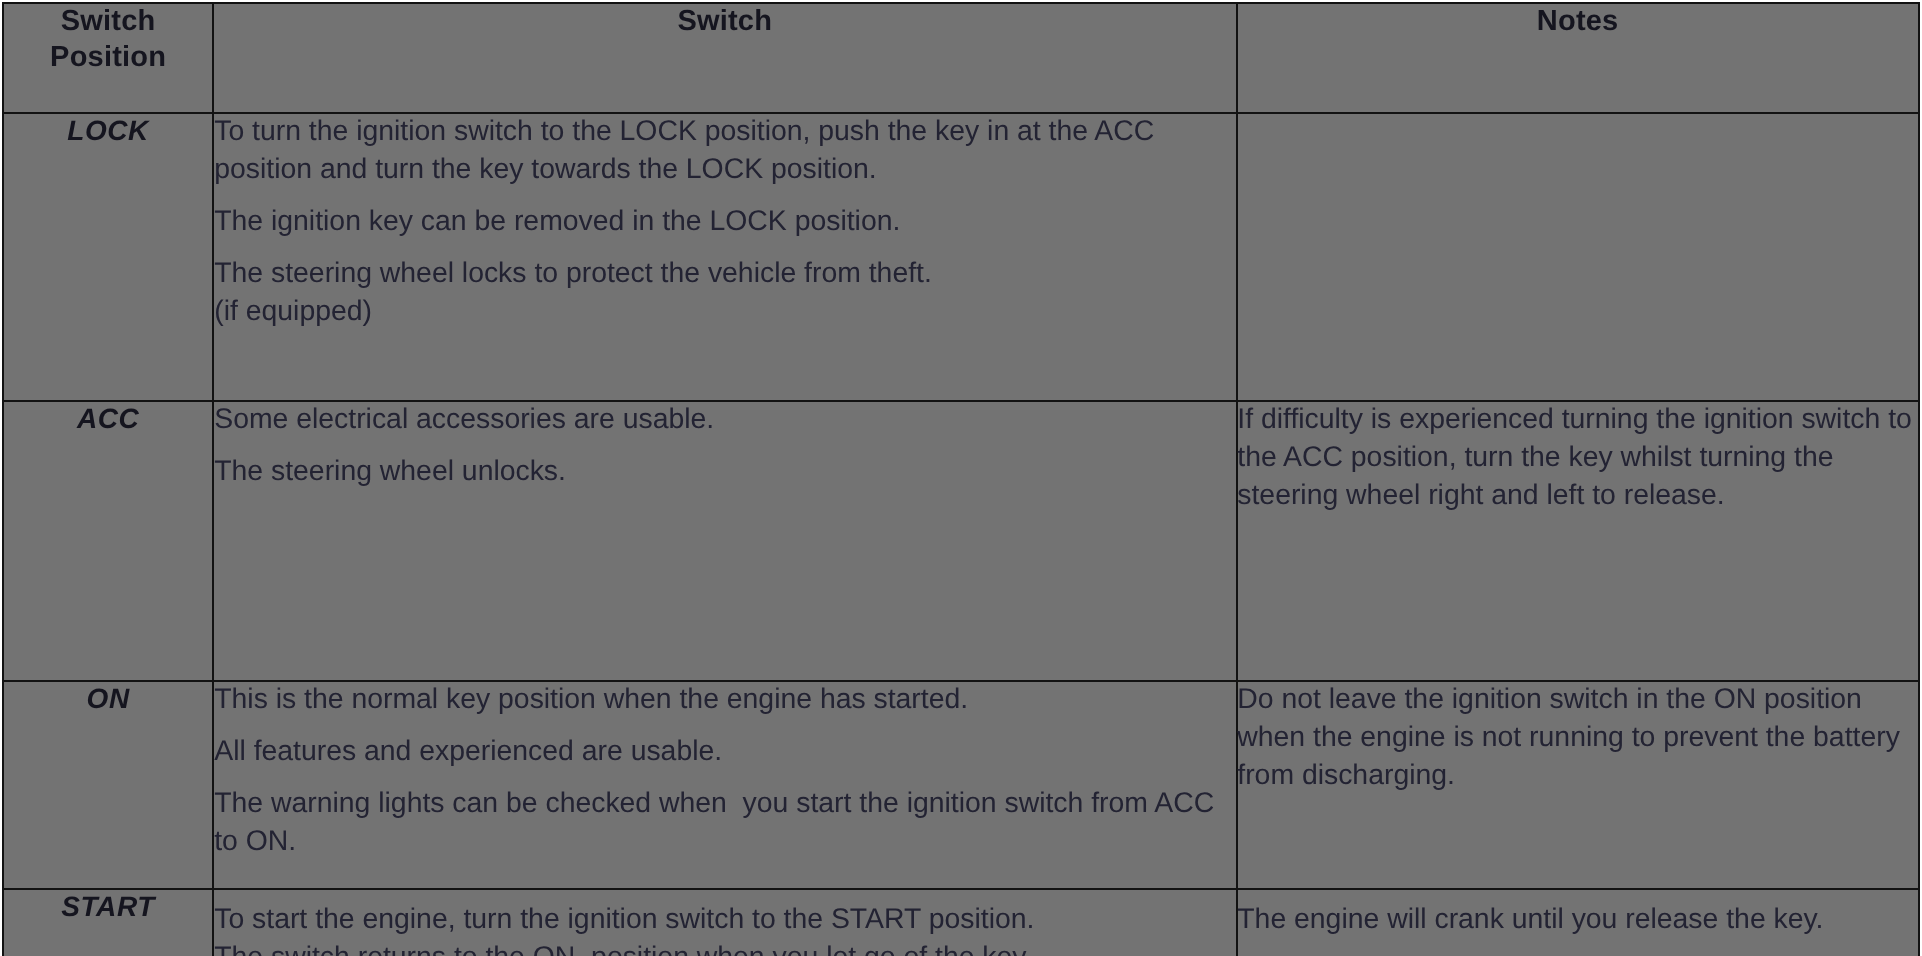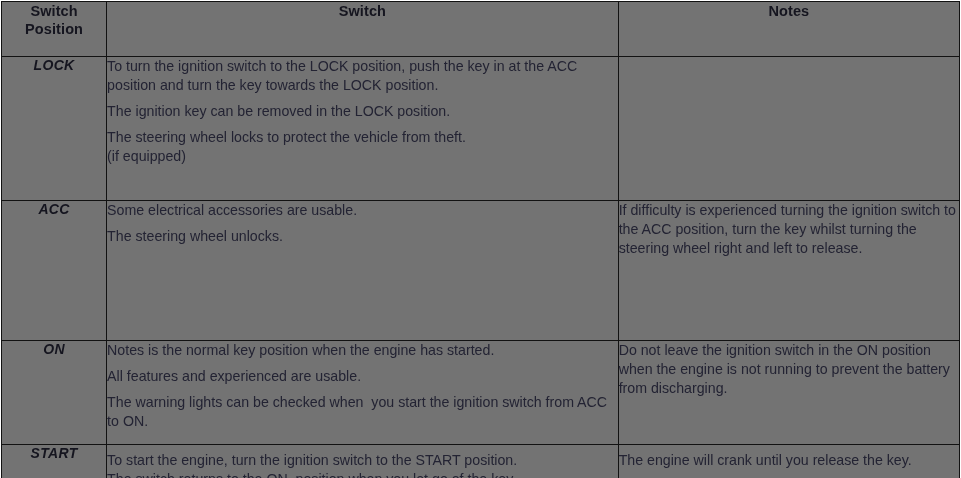--- a/index.html
+++ b/index.html
@@ -138,21 +138,21 @@
           <p class="para">The steering wheel unlocks.</p>
         </td>
         <td class="text-cell notes-cell">
           <p class="para">If difficulty is experienced turning the ignition switch to the ACC position, turn the key whilst turning the steering wheel right and left to release.</p>
         </td>
       </tr>
 
       <tr class="row-on">
         <td class="pos-cell">ON</td>
         <td class="text-cell">
-          <p class="para">Notes is the normal key position when the engine has started.</p>
+          <p class="para">This is the normal key position when the engine has started.</p>
           <p class="para">All features and experienced are usable.</p>
           <p class="para">The warning lights can be checked when  you start the ignition switch from ACC to ON.</p>
         </td>
         <td class="text-cell notes-cell">
           <p class="para">Do not leave the ignition switch in the ON position when the engine is not running to prevent the battery from discharging.</p>
         </td>
       </tr>
 
       <tr class="row-start">
         <td class="pos-cell">START</td>

